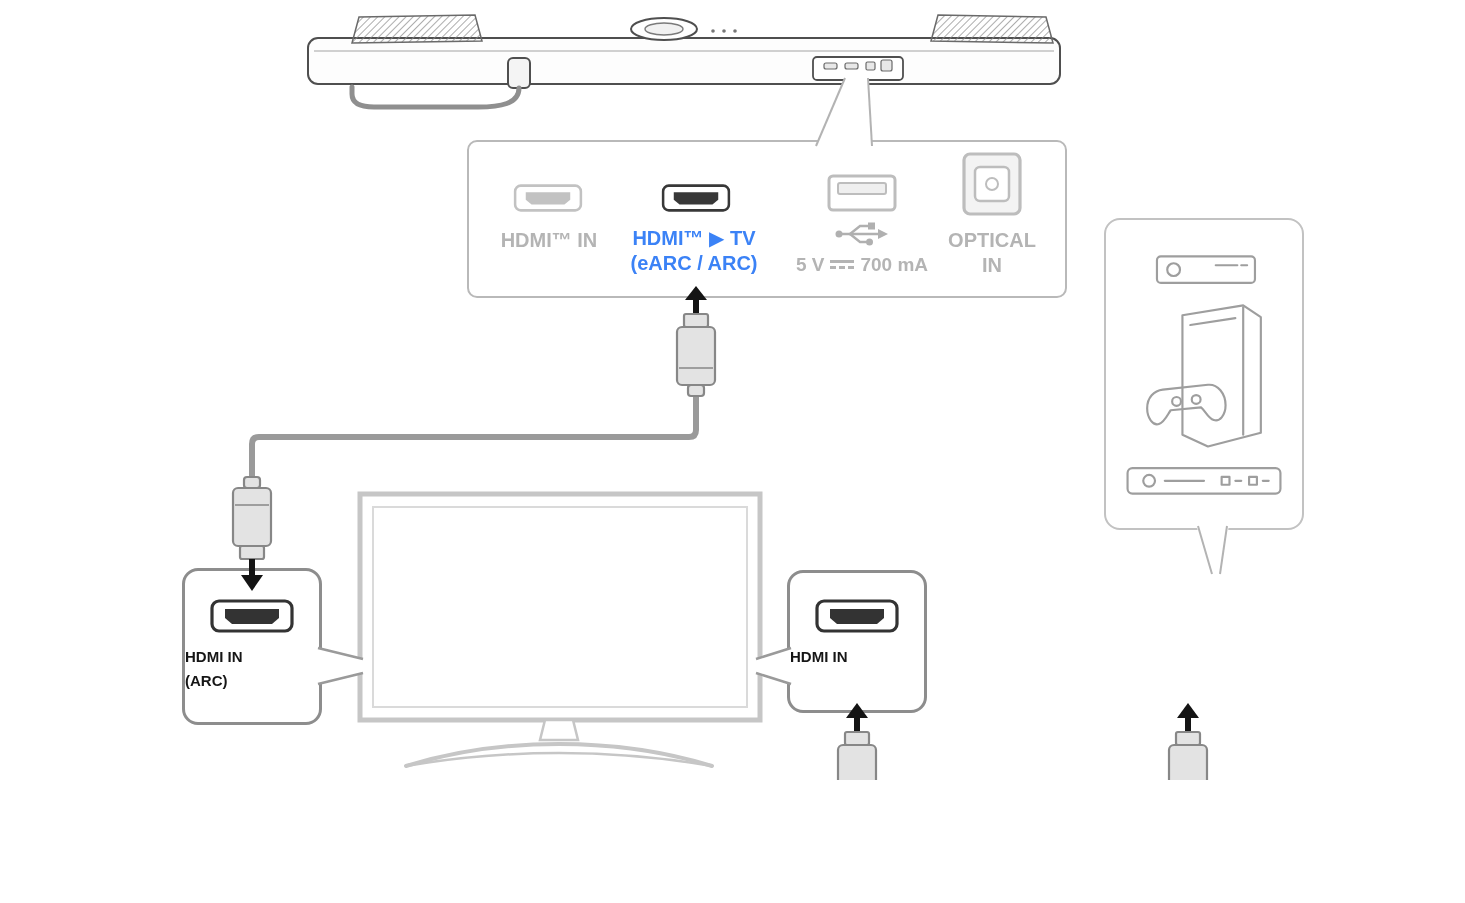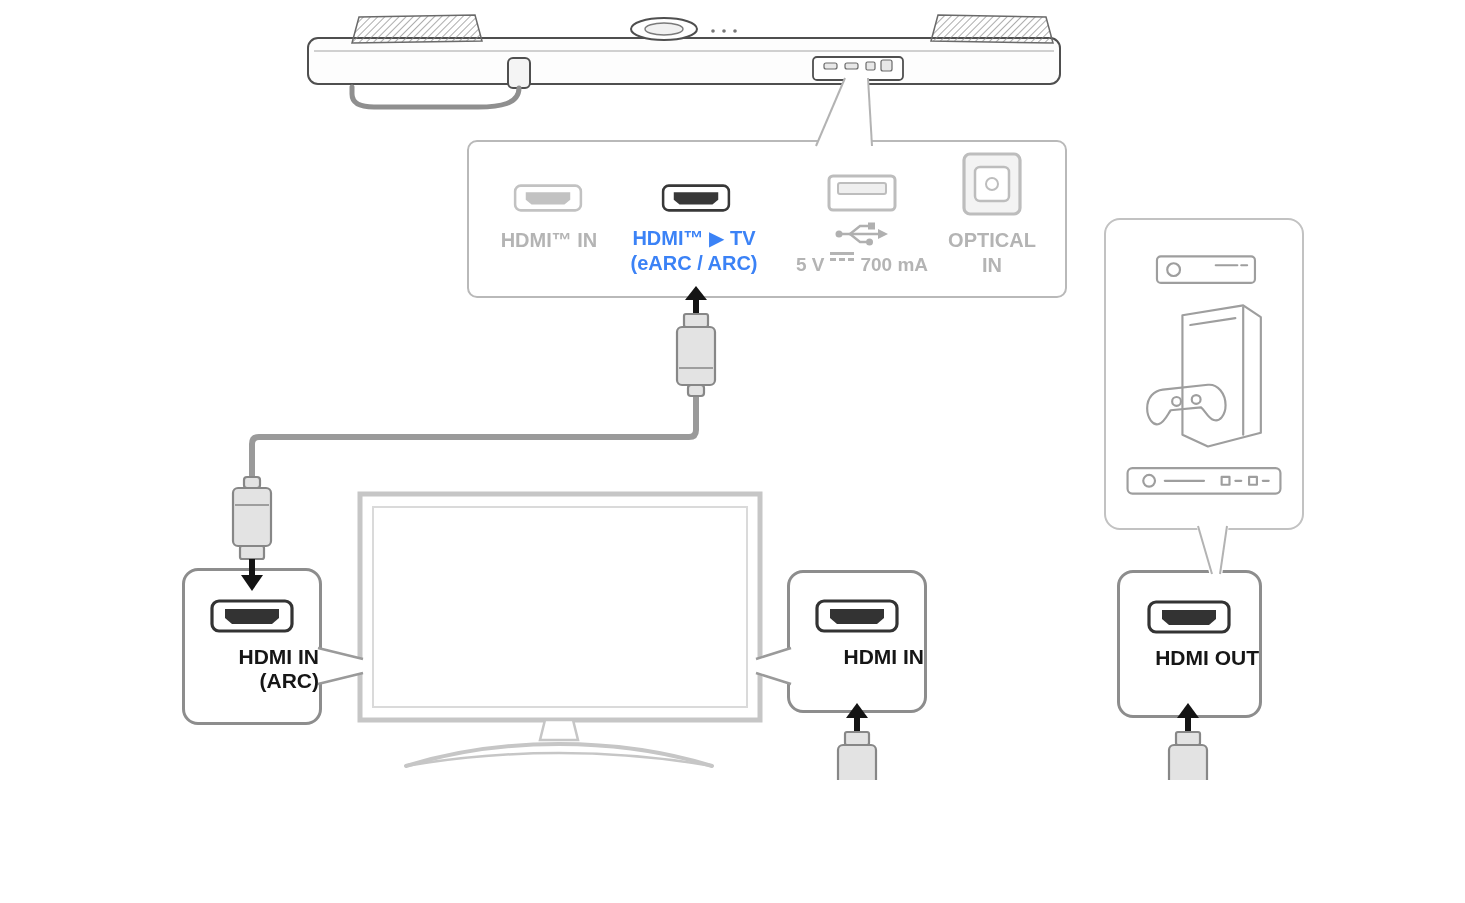--- a/index.html
+++ b/index.html
@@ -16,23 +16,23 @@
     border:2px solid #c2c2c2;border-radius:16px;background:#fff;z-index:1}
   .io-box{position:absolute;border:3px solid #8d8d8d;border-radius:16px;background:#fff;z-index:1}
   #box-tv-arc{left:170px;top:568px;width:140px;height:157px}
   #box-tv-hdmi{left:775px;top:570px;width:140px;height:143px}
   #box-device-out{left:1105px;top:570px;width:145px;height:148px}
 
   .abs{position:absolute}
   .plabel{position:absolute;text-align:center;font-weight:700;font-size:20px;
     line-height:25px;color:#b4b4b4;white-space:nowrap}
   .plabel.dark{color:#3b82f6}
-  .iolabel{position:absolute;left:0;width:100%;text-align:right;font-weight:700;
-    font-size:21px;line-height:24px;color:#161616;white-space:nowrap}
-  .usb-row{display:flex;align-items:flex-start;justify-content:center;gap:6px;font-size:19px}
+  .iolabel{position:absolute;left:0;width:100%;text-align:left;font-weight:700;
+    font-size:15px;line-height:24px;color:#161616;white-space:nowrap}
+  .usb-row{display:flex;align-items:center;justify-content:center;gap:6px;font-size:19px}
   .dc-icon{display:inline-block;width:24px}
   .dc-icon .solid{display:block;height:0;border-top:3px solid #b4b4b4}
   .dc-icon .dash{display:block;height:0;border-top:3px dashed #b4b4b4;margin-top:3px}
 </style>
 </head>
 <body>
 
 <div class="stage">
 
   <svg id="base-layer" class="layer" width="1465" height="903" viewBox="0 0 1465 903">
@@ -159,26 +159,20 @@
     <div class="iolabel" style="top:98px">(ARC)</div>
   </div>
 
   <div id="box-tv-hdmi" class="io-box">
     <svg class="abs" style="left:25px;top:26px;color:#333333" width="84" height="34" viewBox="0 0 84 34">
         <use href="#hdmi-port"></use>
       </svg>
     <div class="iolabel" style="top:72px">HDMI IN</div>
   </div>
 
-  <div id="box-device-out" class="io-box">
-    <svg class="abs" style="left:27px;top:27px;color:#333333" width="84" height="34" viewBox="0 0 84 34">
-        <use href="#hdmi-port"></use>
-      </svg>
-    <div class="iolabel" style="top:73px">HDMI OUT</div>
-  </div>
 
   <svg id="top-layer" class="layer" width="1465" height="903" viewBox="0 0 1465 903">
 
     <g>
       <polygon points="833,78 856,78 860,146 804,146" fill="#ffffff"></polygon>
       <line x1="833" y1="78" x2="804" y2="146" stroke="#b3b3b3" stroke-width="2"></line>
       <line x1="856" y1="78" x2="860" y2="146" stroke="#b3b3b3" stroke-width="2"></line>
     </g>
 
     <g>

